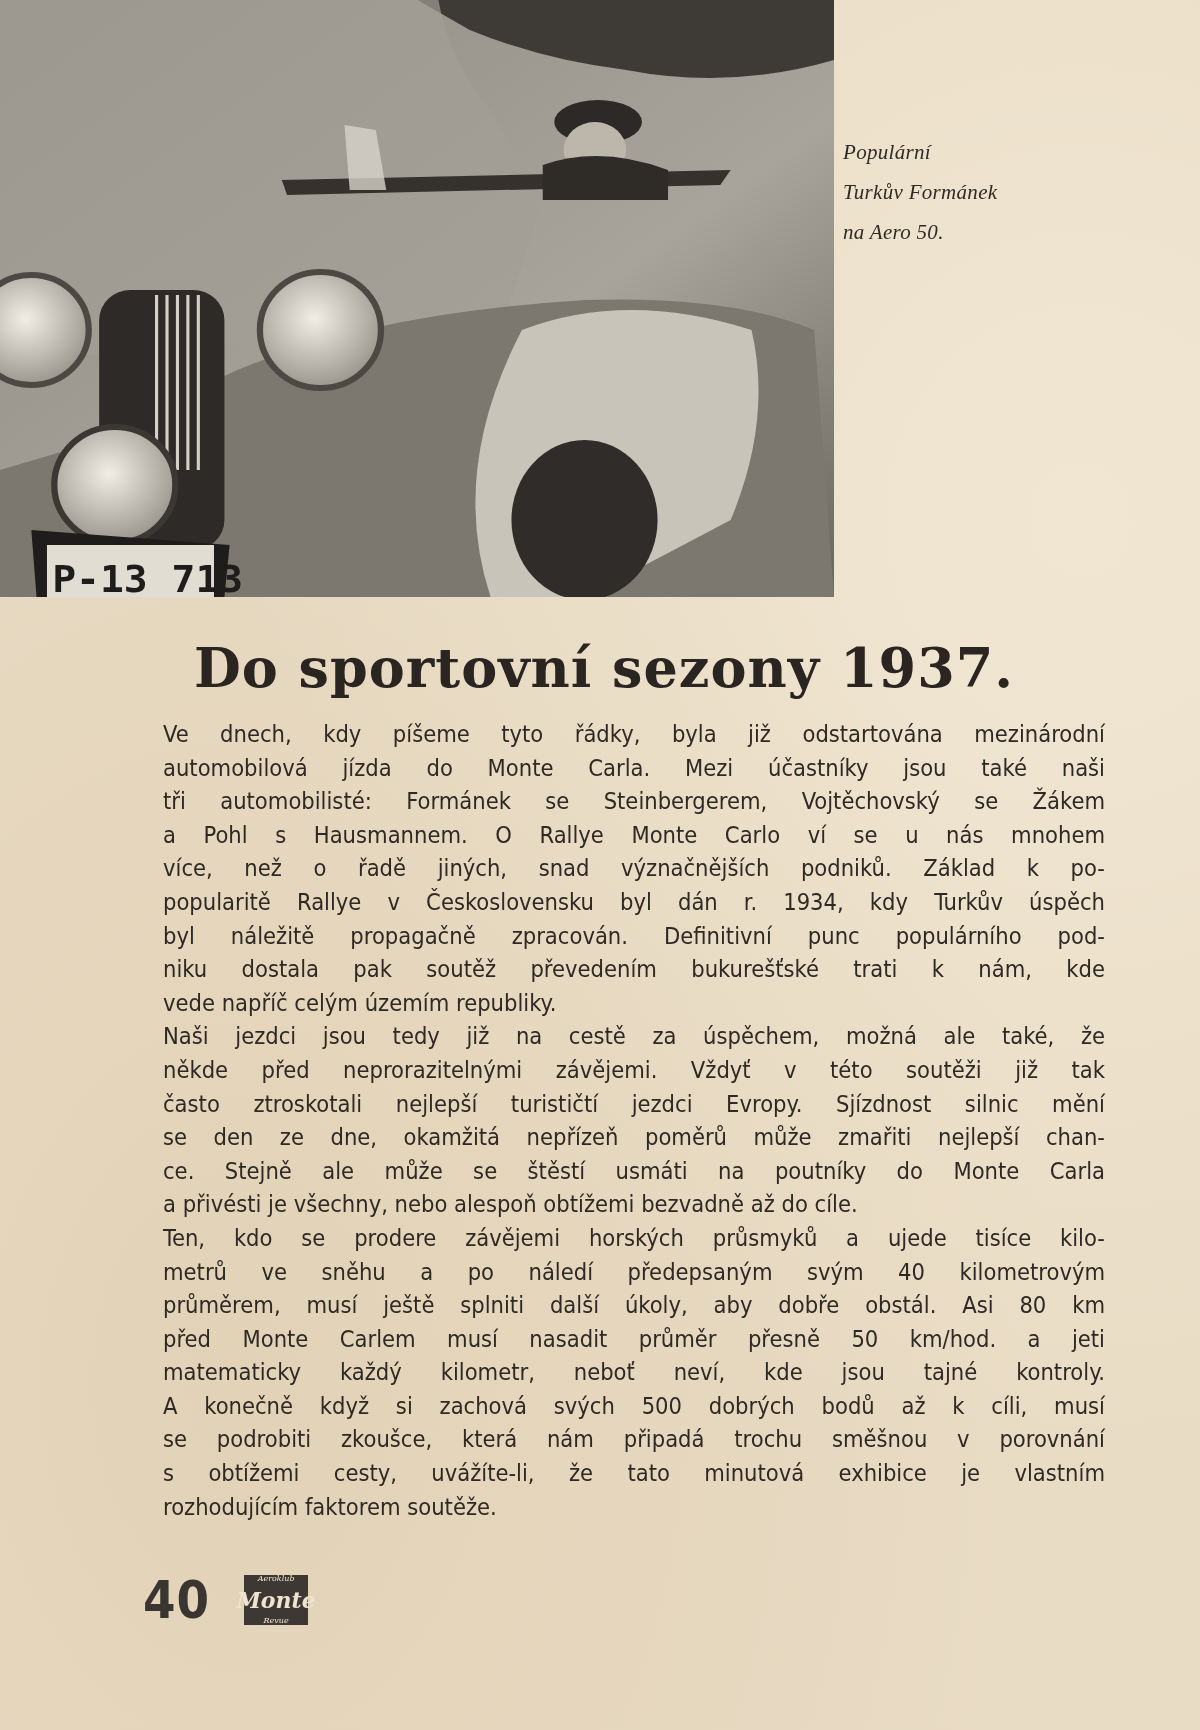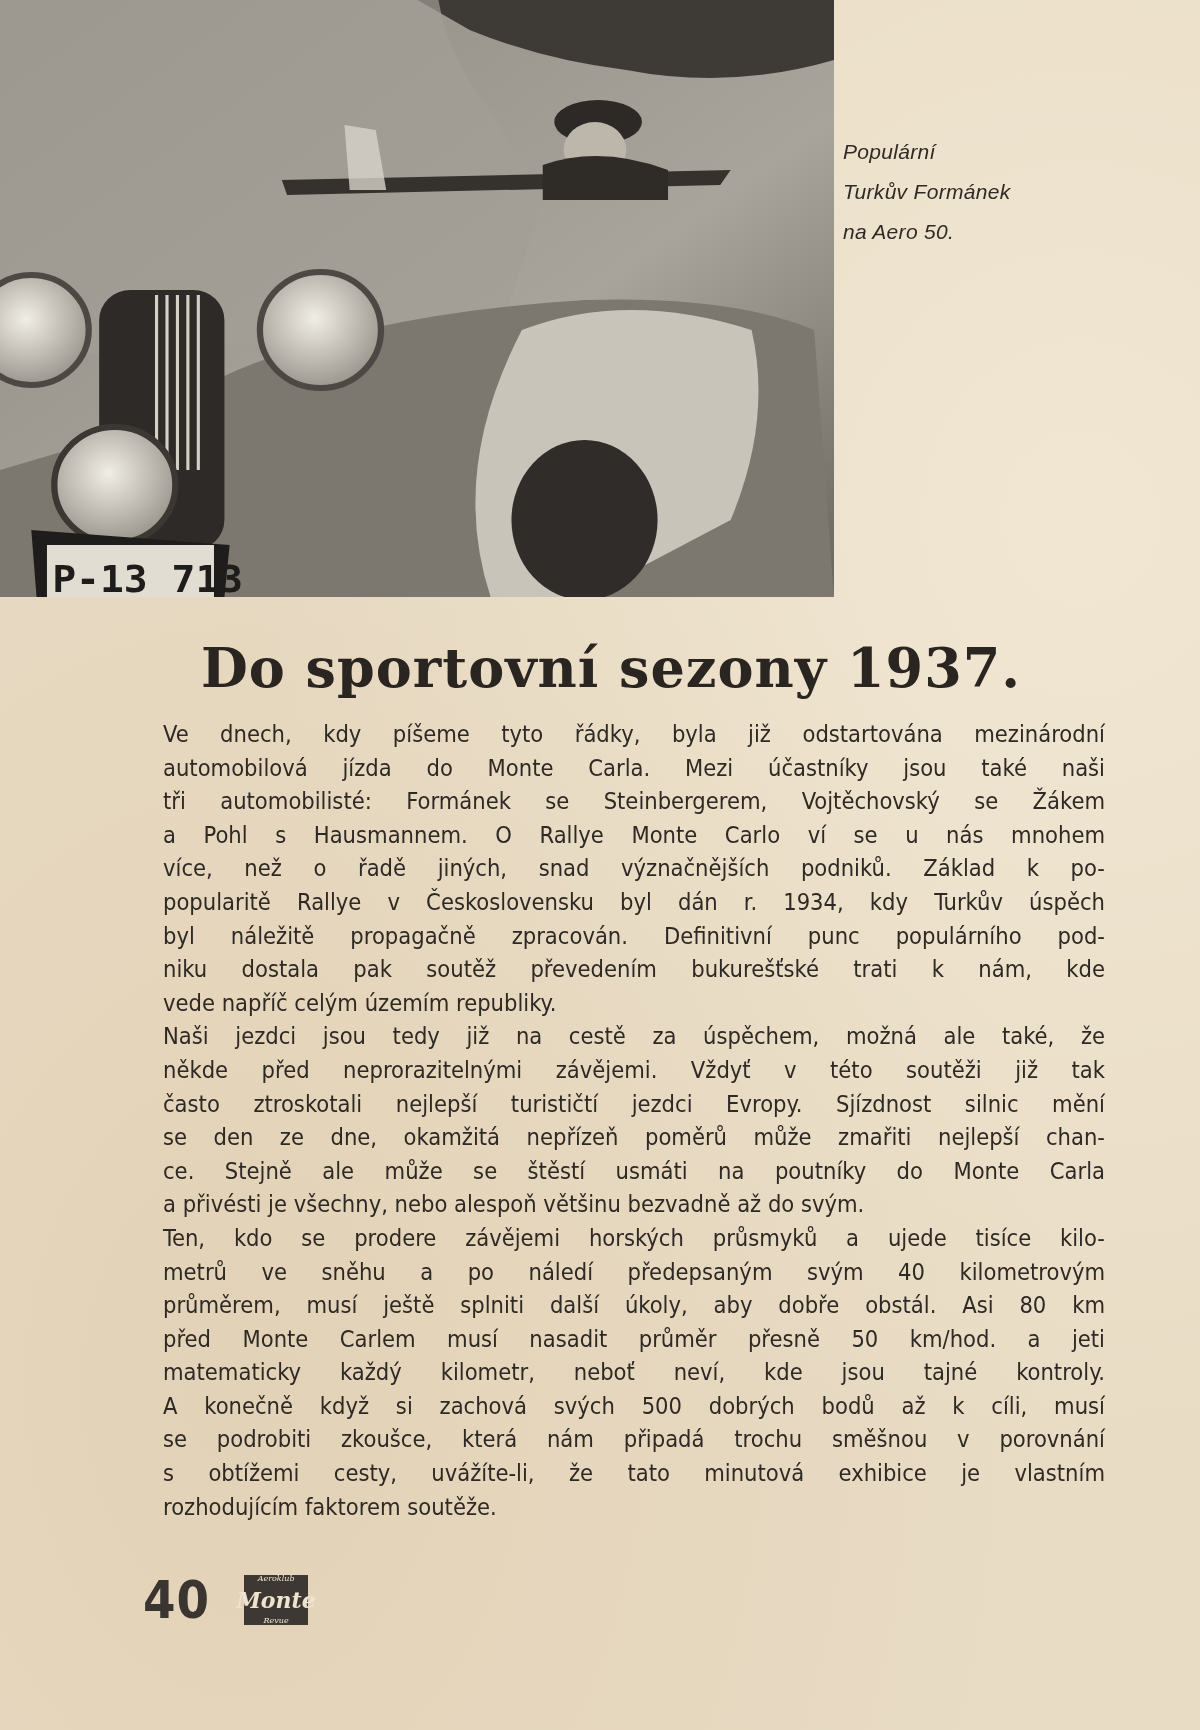--- a/index.html
+++ b/index.html
@@ -12,26 +12,26 @@
       color: #2c2722;
       font-family: "DejaVu Sans", sans-serif;
     }
     .photo {
       position: absolute; left: 0; top: 0; width: 834px; height: 597px;
       overflow: hidden; background: #6d6a64;
     }
     .photo svg { width: 100%; height: 100%; display: block; }
     .caption {
       position: absolute; left: 843px; top: 132px; width: 300px;
-      font-family: Liberation Sans, sans-serif; font-style: italic;
+      font-family: Liberation Serif, serif; font-style: italic;
       font-size: 21px; line-height: 40px; color: #2f2a25; letter-spacing: 0.3px;
     }
     .caption div { white-space: nowrap; }
     .headline {
-      position: absolute; left: 7px; top: 636px; width: 1168px; text-align: center;
+      position: absolute; left: 0; top: 636px; width: 1168px; text-align: center;
       font-family: "DejaVu Serif", serif; font-weight: bold;
       font-size: 54px; letter-spacing: 1px; color: #2a2521;
       padding-left: 40px; box-sizing: border-box;
     }
     .article {
       position: absolute; left: 143px; top: 718px; width: 942px;
       font-family: "DejaVu Sans Condensed", "DejaVu Sans", sans-serif;
       font-size: 23.5px; line-height: 33.6px; color: #2e2924; margin-left: 20px;
     }
     .article .line {
@@ -115,21 +115,21 @@
   <span class="line">více, než o řadě jiných, snad význačnějších podniků. Základ k po-</span>
   <span class="line">popularitě Rallye v Československu byl dán r. 1934, kdy Turkův úspěch</span>
   <span class="line">byl náležitě propagačně zpracován. Definitivní punc populárního pod-</span>
   <span class="line">niku dostala pak soutěž převedením bukurešťské trati k nám, kde</span>
   <span class="line last">vede napříč celým územím republiky.</span>
   <span class="line">Naši jezdci jsou tedy již na cestě za úspěchem, možná ale také, že</span>
   <span class="line">někde před neprorazitelnými závějemi. Vždyť v této soutěži již tak</span>
   <span class="line">často ztroskotali nejlepší turističtí jezdci Evropy. Sjízdnost silnic mění</span>
   <span class="line">se den ze dne, okamžitá nepřízeň poměrů může zmařiti nejlepší chan-</span>
   <span class="line">ce. Stejně ale může se štěstí usmáti na poutníky do Monte Carla</span>
-  <span class="line last">a přivésti je všechny, nebo alespoň většinu bezvadně až do svým.</span>
+  <span class="line last">a přivésti je všechny, nebo alespoň obtížemi bezvadně až do cíle.</span>
   <span class="line">Ten, kdo se prodere závějemi horských průsmyků a ujede tisíce kilo-</span>
   <span class="line">metrů ve sněhu a po náledí předepsaným svým 40 kilometrovým</span>
   <span class="line">průměrem, musí ještě splniti další úkoly, aby dobře obstál. Asi 80 km</span>
   <span class="line">před Monte Carlem musí nasadit průměr přesně 50 km/hod. a jeti</span>
   <span class="line">matematicky každý kilometr, neboť neví, kde jsou tajné kontroly.</span>
   <span class="line">A konečně když si zachová svých 500 dobrých bodů až k cíli, musí</span>
   <span class="line">se podrobiti zkoušce, která nám připadá trochu směšnou v porovnání</span>
   <span class="line">s obtížemi cesty, uvážíte-li, že tato minutová exhibice je vlastním</span>
   <span class="line last">rozhodujícím faktorem soutěže.</span>
 </div>

